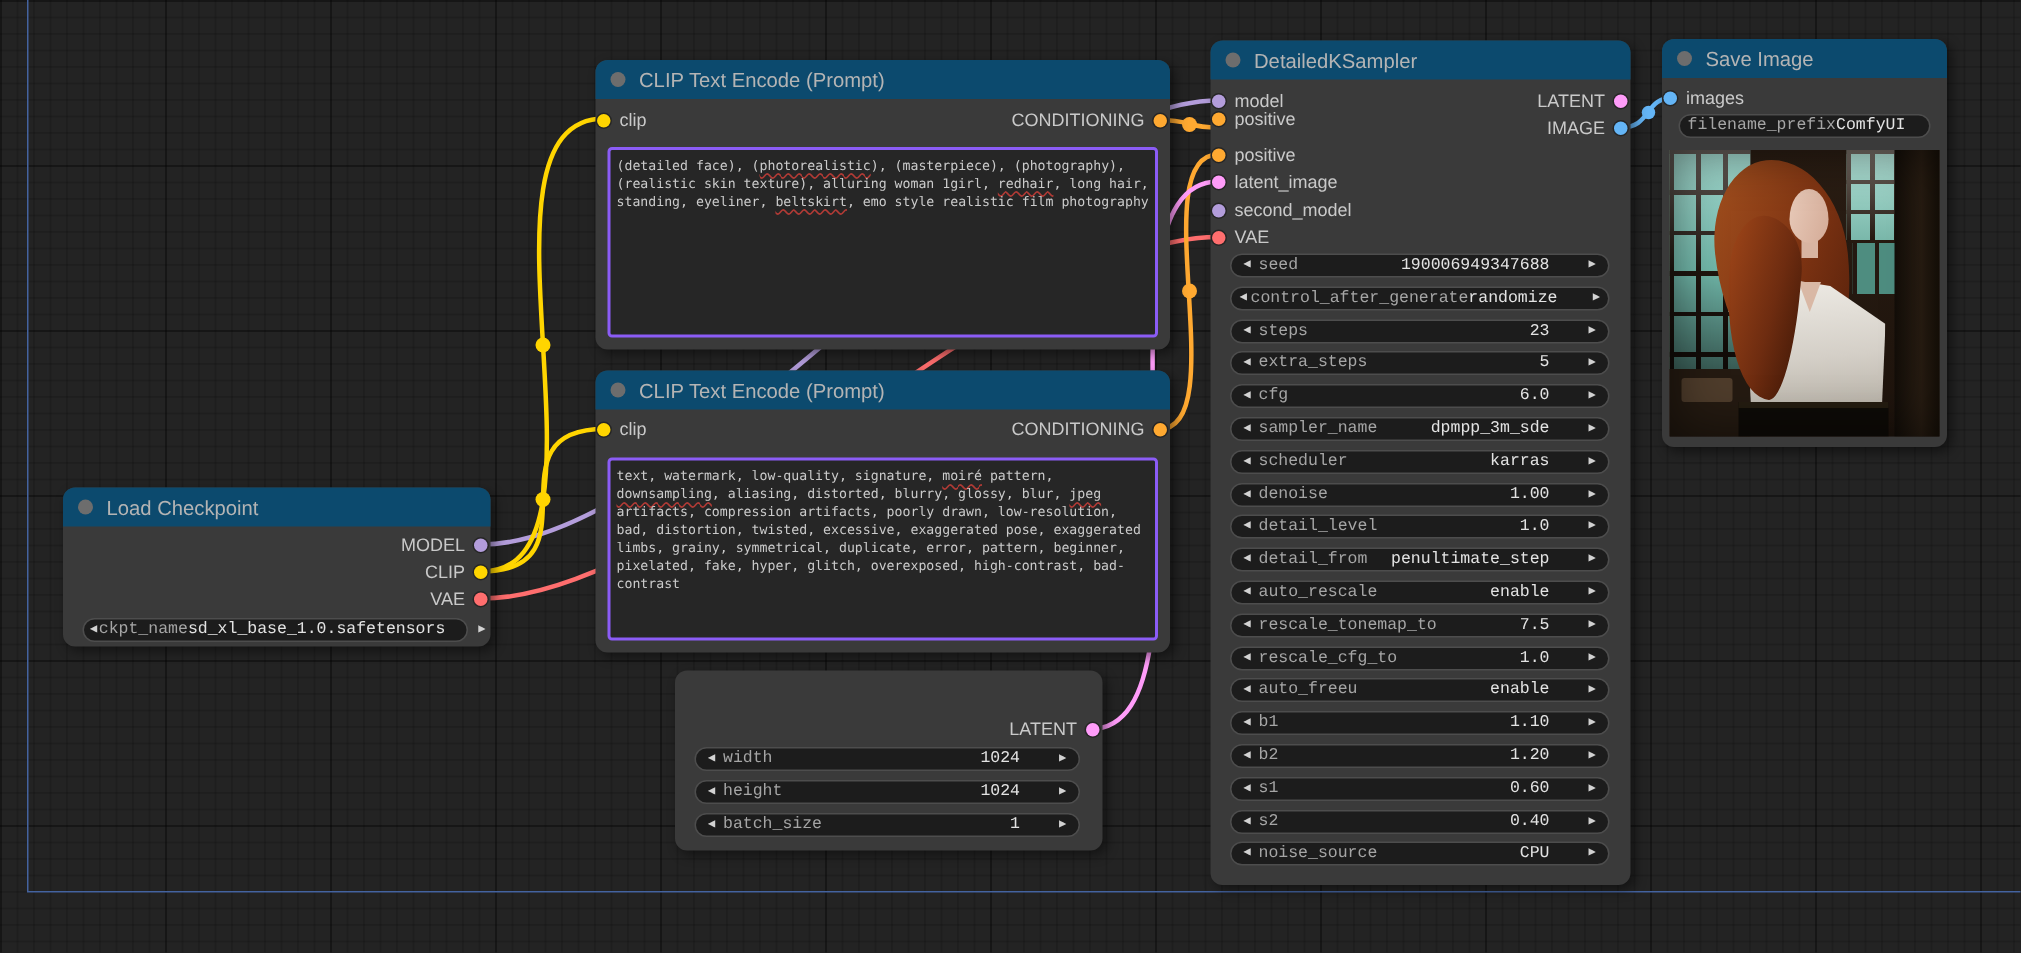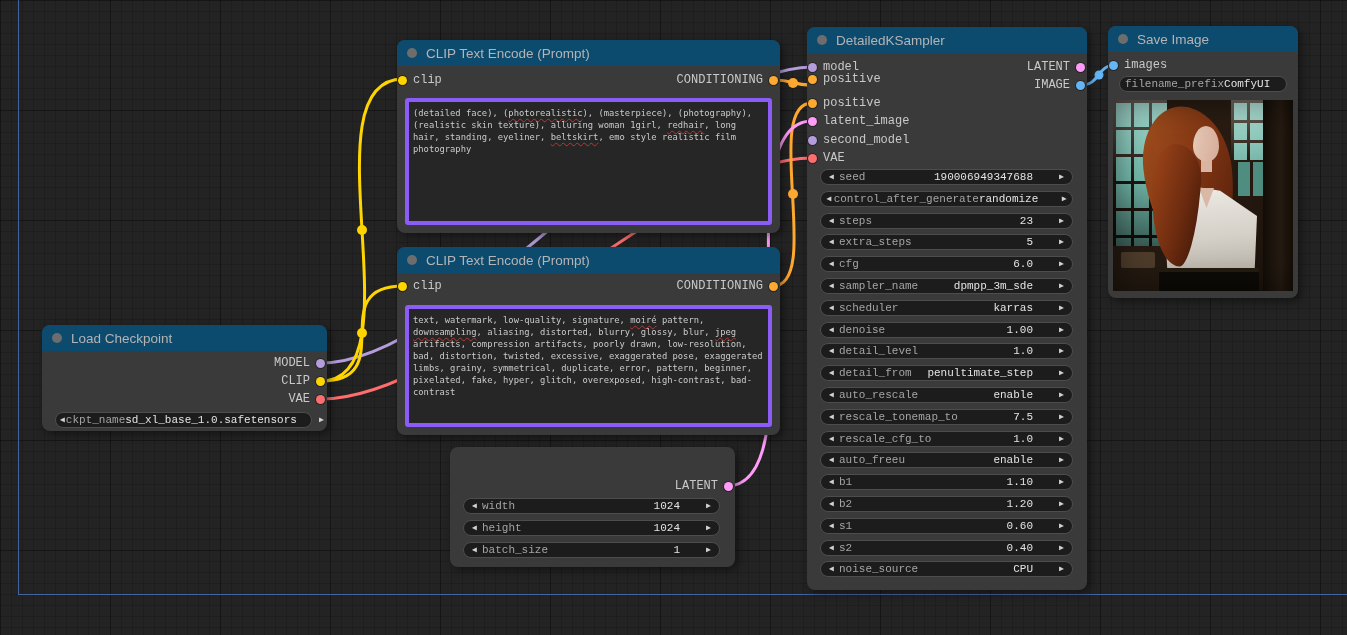--- a/index.html
+++ b/index.html
@@ -20,35 +20,35 @@
   svg.links path{fill:none;stroke-width:3;stroke-linecap:round;}
 
   .node{position:absolute;z-index:2;background:#3a3a3a;border-radius:8px;
     box-shadow:3px 3px 8px rgba(0,0,0,.45);box-sizing:border-box;}
   .node-title{height:26px;background:#0c4a6e;border-radius:8px 8px 0 0;
     display:flex;align-items:center;gap:9px;padding-left:10px;
     color:#b4b4b4;font-size:13.5px;}
   .tdot{width:10px;height:10px;border-radius:50%;background:#6d6d6d;flex:0 0 auto;}
 
   .slot{position:absolute;display:flex;align-items:center;gap:6px;height:18px;
-    color:#c9c9c9;font-size:12px;font-family:Liberation Mono, monospace;}
+    color:#c9c9c9;font-size:12px;}
   .slot.in{left:1px;}
   .slot.out{right:2px;flex-direction:row;}
   .dot{width:9px;height:9px;border-radius:50%;flex:0 0 auto;box-shadow:0 0 0 1px rgba(0,0,0,.35);}
 
   .wstack{position:absolute;display:flex;flex-direction:column;font-family:Liberation Mono, monospace;}
   .widget{display:flex;align-items:center;background:#1c1c1c;
     border:1px solid #4d4d4d;border-radius:9px;height:16px;box-sizing:border-box;
     padding:0 4px;flex:0 0 auto;}
   .warr{font-size:8px;color:#d2d2d2;width:13px;text-align:center;line-height:14px;}
   .wlabel{color:#a5a5a5;font-size:11px;margin-left:1px;white-space:nowrap;}
   .wvalue{margin-left:auto;color:#e3e3e3;font-size:11px;margin-right:22px;white-space:nowrap;}
 
   .prompt{position:absolute;left:8px;right:8px;background:#262626;
-    border:4px solid #8b5cf6;border-radius:3px;padding:5px 4px;box-sizing:border-box;
+    border:2px solid #8b5cf6;border-radius:3px;padding:5px 4px;box-sizing:border-box;
     font-family:"DejaVu Sans Mono",monospace;font-size:8.8px;line-height:12px;
     color:#cbcbcb;white-space:pre-wrap;overflow:hidden;}
   .sp{text-decoration-line:underline;text-decoration-style:wavy;
     text-decoration-color:#b23a35;text-decoration-thickness:1px;text-underline-offset:2px;}
 
   
   .pv{position:absolute;left:5px;top:74px;width:180px;height:191px;overflow:hidden;
     background:linear-gradient(to bottom,#2a1d13,#1d130c);}
   .pv *{position:absolute;}
   .pv-winL{left:0;top:0;width:54px;height:146px;background-color:#7cc9ba;

